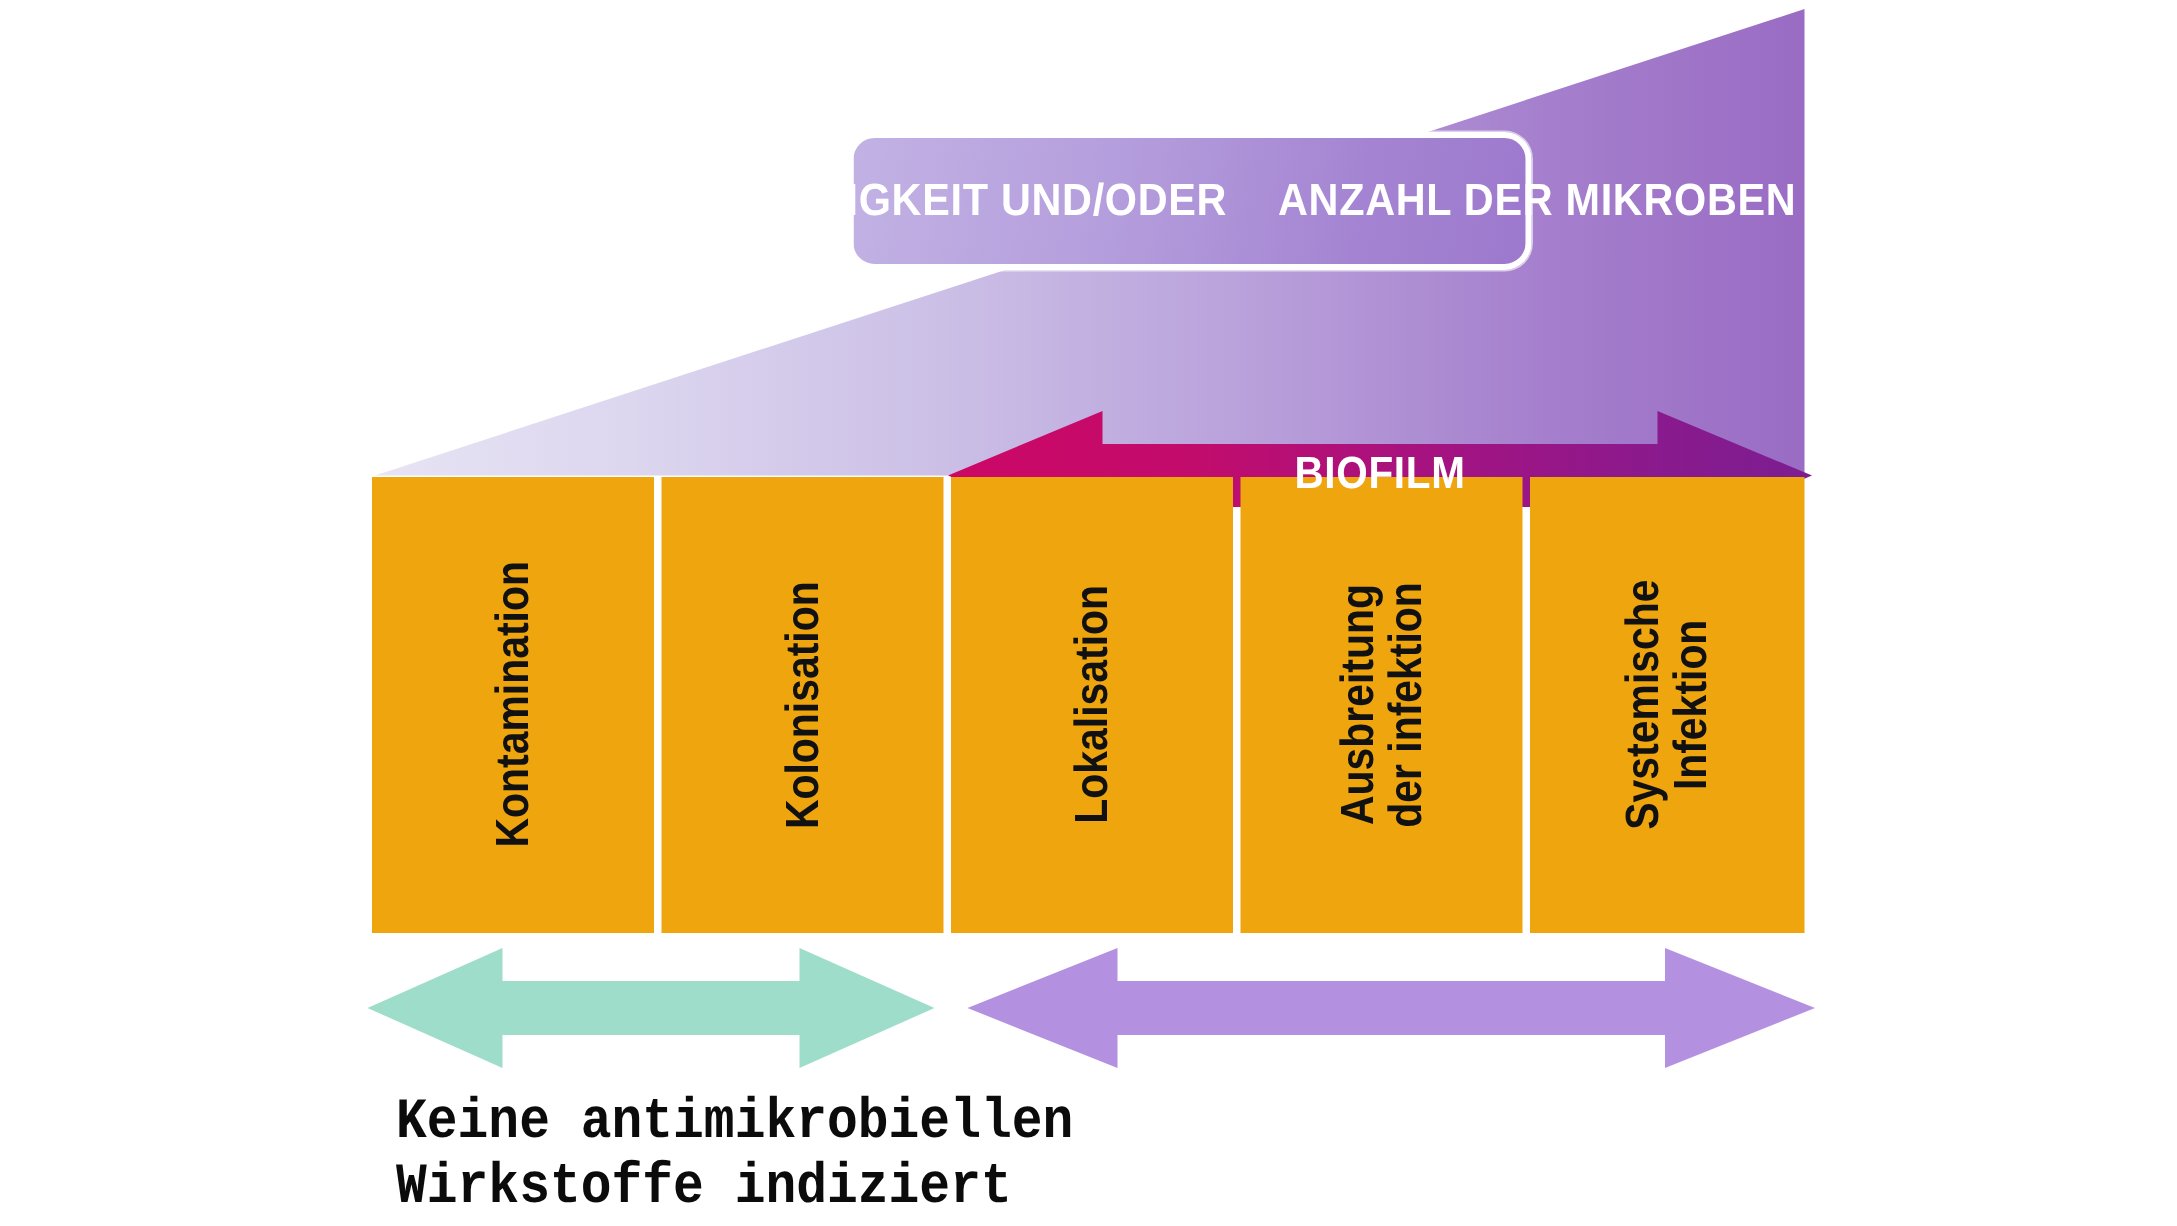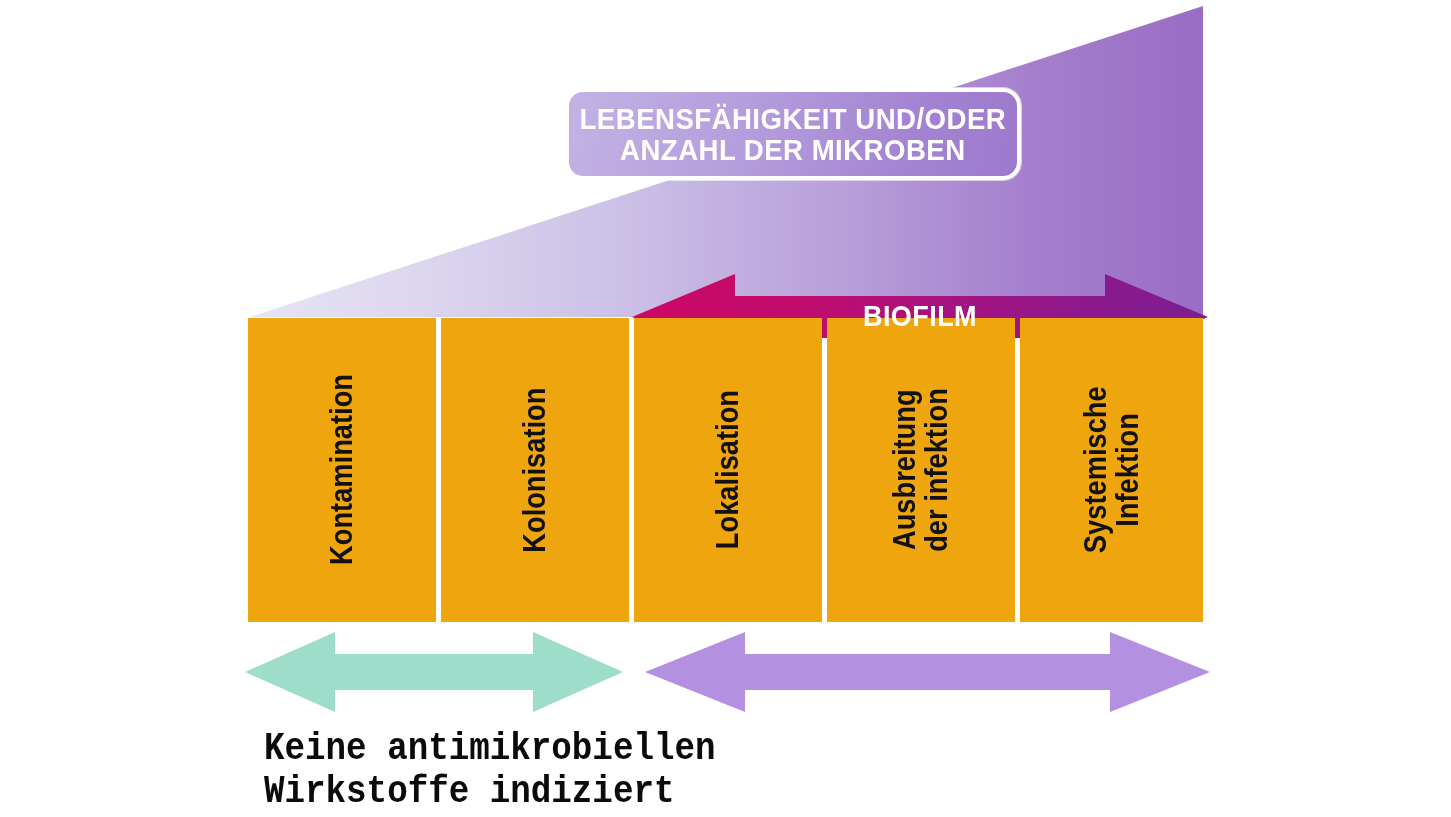--- a/index.html
+++ b/index.html
@@ -36,21 +36,20 @@
     position: absolute;
     left: 565px;
     top: 88px;
     width: 456px;
     height: 92px;
     border-radius: 18px;
     border: 4px solid #ffffff;
     box-sizing: border-box;
     background: linear-gradient(100deg, #c2b2e4 0%, #b49ddc 40%, #a484d2 75%, #9d79cd 100%);
     display: flex;
-    flex-direction: column;
     align-items: center;
     justify-content: center;
     box-shadow: 0 0 0 1px rgba(255,255,255,0.6);
   }
   .title-line {
     color: #ffffff;
     font-family: "Liberation Sans Narrow", "Liberation Sans", sans-serif;
     font-weight: bold;
     font-size: 30px;
     letter-spacing: 0.5px;

